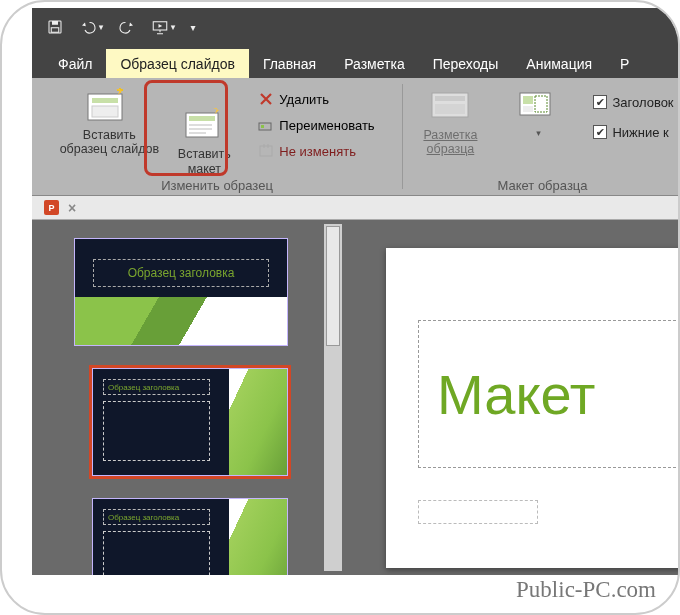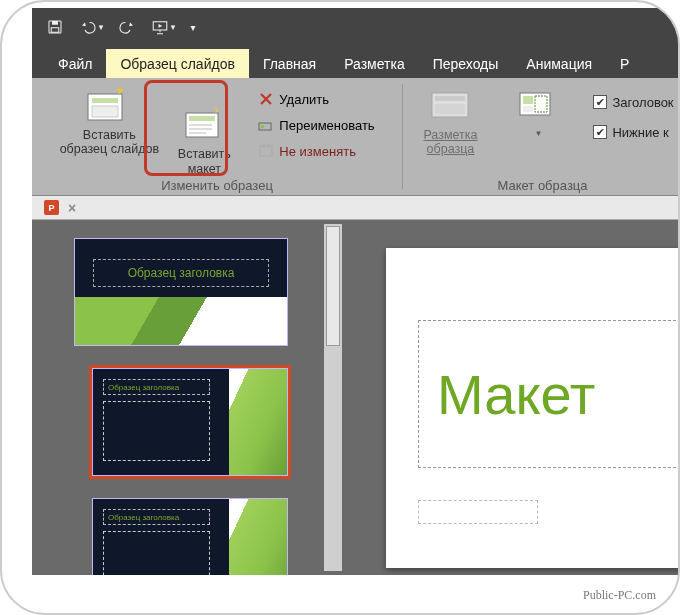--- a/index.html
+++ b/index.html
@@ -124,21 +124,21 @@
     position:absolute; top:72px; left:32px; right:-60px; bottom:100px;
     border:1px dashed #999; display:flex; align-items:center; padding-left:18px;
   }
   .slide .ph-title .txt { font-size:56px; color:#6fa824; font-weight:300; white-space:nowrap; }
   .slide .ph-small {
     position:absolute; left:32px; bottom:44px; width:120px; height:24px; border:1px dashed #bbb;
   }
   
   .watermark {
     position:absolute; right:22px; bottom:10px; font-family:"Times New Roman", serif;
-    font-size:12px; color:#777;
+    font-size:23px; color:#777;
   }
 </style>
 </head>
 <body>
 
 <div class="frame">
   <div class="app">
 
     <div class="titlebar">
       <div class="qat-btn">

